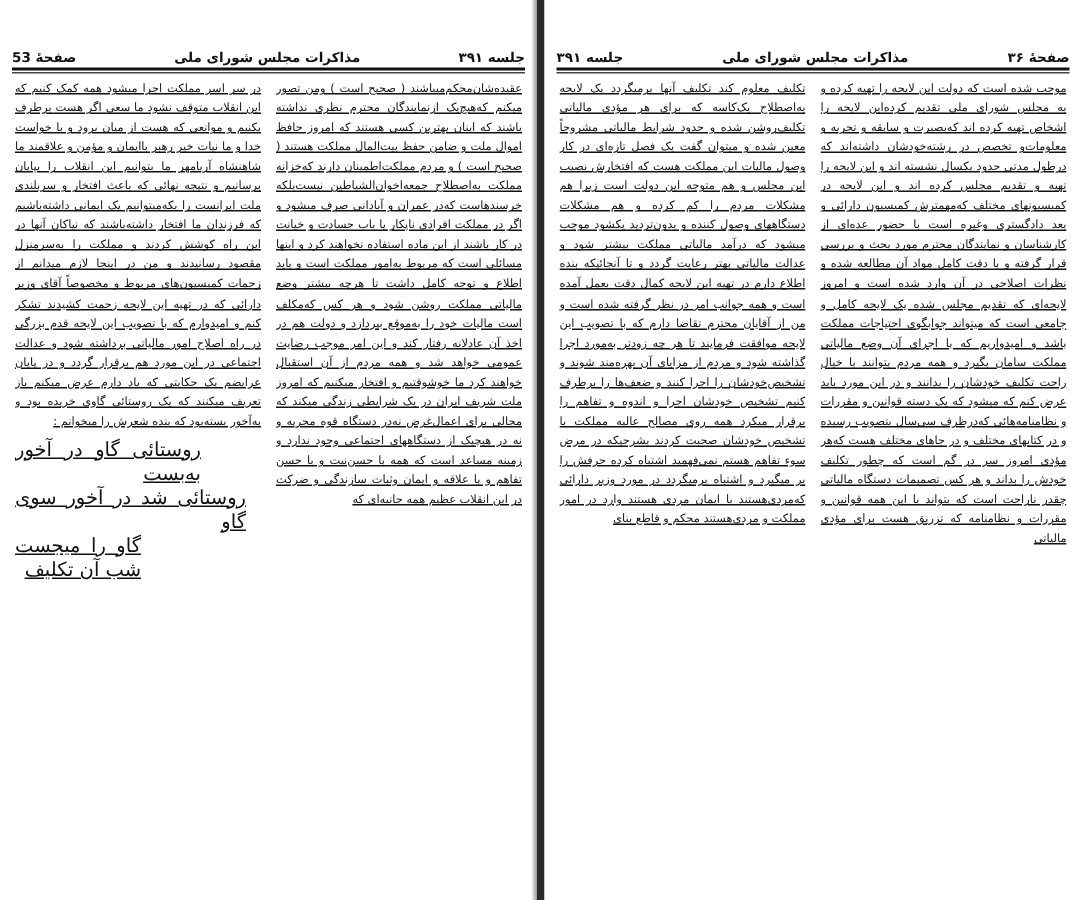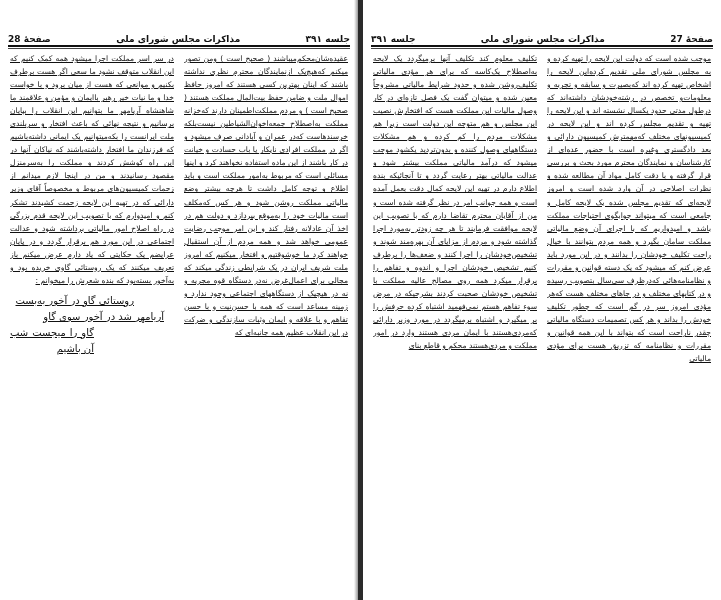--- a/index.html
+++ b/index.html
@@ -8,59 +8,59 @@
   .page-left{left:0;width:358px;}
   .page-right{left:363px;width:358px;}
   .gutter{position:absolute;left:358px;top:0;width:5px;height:600px;background:#2a2a2a;}
   .gutter-shadow{position:absolute;left:354px;top:0;width:4px;height:600px;background:linear-gradient(to right,#fff,#999);}
   .header{position:absolute;top:30px;left:8px;right:8px;height:14px;direction:rtl;display:flex;justify-content:space-between;align-items:flex-end;font-size:9px;font-weight:bold;}
   .header-rule{position:absolute;top:45px;left:8px;right:8px;height:2px;background:#111;}
   .header-rule2{position:absolute;top:48px;left:8px;right:8px;height:1px;background:#444;}
   .cols{position:absolute;top:52px;left:10px;right:10px;bottom:50px;display:flex;flex-direction:row-reverse;gap:10px;}
   .col{flex:1;direction:rtl;text-align:justify;font-size:7.6px;line-height:13.05px;overflow:hidden;letter-spacing:-0.1px;text-decoration:underline;}
   .col p{margin:0;}
-  .poem{margin-top:6px;font-size:10px;line-height:16px;}
+  .poem{margin-top:6px;font-size:13px;line-height:16px;}
   .poem .verse{display:block;}
   .poem .v1{padding-right:40px;}
   .poem .v2{padding-right:70px;}
   .poem .v3{padding-right:10px;}
   .poem .v4{padding-right:80px;}
 </style>
 </head>
 <body>
 
 <div class="page page-left">
   <div class="header">
     <span>جلسه ۳۹۱</span>
     <span>مذاکرات مجلس شورای ملی</span>
-    <span>صفحهٔ 28</span>
+    <span>صفحهٔ 53</span>
   </div>
   <div class="header-rule"></div>
   <div class="header-rule2"></div>
   <div class="cols">
     <div class="col">
       <p>عقیده‌شان‌محکم‌میباشند ( صحیح است ) ومن تصور میکنم که‌هیچ‌یک از‌نمایندگان محترم نظری نداشته باشند که اینان بهترین کسی هستند که امروز حافظ اموال ملت و ضامن حفظ بیت‌المال مملکت هستند ( صحیح است ) و مردم مملکت‌اطمینان دارند که‌خزانه مملکت به‌اصطلاح جمعه‌اخوان‌الشیاطین نیست‌بلکه خرسندهاست که‌در عمران و آبادانی صرف میشود و اگر در مملکت افرادی ناپکار یا باب حسادت و خیانت در کار باشند از این ماده استفاده نخواهند کرد و اینها مسائلی است که مربوط به‌امور مملکت است و باید اطلاع و توجه کامل داشت تا هرچه بیشتر وضع مالیاتی مملکت روشن شود و هر کس که‌مکلف است مالیات خود را به‌موقع بپردازد و دولت هم در اخذ آن عادلانه رفتار کند و این امر موجب رضایت عمومی خواهد شد و همه مردم از آن استقبال خواهند کرد ما خوشوقتیم و افتخار میکنیم که امروز ملت شریف ایران در یک شرایطی زندگی میکند که مجالی برای اعمال‌غرض نه‌در دستگاه قوه مجریه و نه در هیچیک از دستگاههای اجتماعی وجود ندارد و زمینه مساعد است که همه با حسن‌نیت و با حسن تفاهم و با علاقه و ایمان وثبات سازندگی و ضرکت در این انقلاب عظیم همه جانبه‌ای که</p>
     </div>
     <div class="col">
       <p>در سر اسر مملکت اجرا میشود همه کمک کنیم که این انقلاب متوقف نشود ما سعی اگر هست برطرف بکنیم و موانعی که هست از میان برود و با خواست خدا و ما نیات خیر رهبر با‌ایمان و مؤمن و علاقمند ما شاهنشاه آریامهر ما بتوانیم این انقلاب را بپایان برسانیم و نتیجه نهائی که باعث افتخار و سربلندی ملت ایرانست را بکه‌میتوانیم یک ایمانی داشته‌باشیم که فرزندان ما افتخار داشته‌باشند که نیاکان آنها در این راه کوشش کردند و مملکت را به‌سرمنزل مقصود رسانیدند و من در اینجا لازم میدانم از زحمات کمیسیون‌های مربوط و مخصوصاً آقای وزیر دارائی که در تهیه این لایحه زحمت کشیدند تشکر کنم و امیدوارم که با تصویب این لایحه قدم بزرگی در راه اصلاح امور مالیاتی برداشته شود و عدالت اجتماعی در این مورد هم برقرار گردد و در پایان عرایضم یک حکایتی که یاد دارم عرض میکنم باز تعریف میکنند که یک روستائی گاوی خریده بود و به‌آخور بسته‌بود که بنده شعرش را میخوانم :</p>
       <div class="poem">
         <span class="verse v1">روستائی گاو در آخور به‌بست</span>
-        <span class="verse v3">آریامهر شد در آخور سوی گاو</span>
-        <span class="verse v4">گاو را میجست شب آن باشیم</span>
+        <span class="verse v3">روستائی شد در آخور سوی گاو</span>
+        <span class="verse v4">گاو را میجست شب آن تکلیف</span>
       </div>
     </div>
   </div>
 </div>
 
 <div class="gutter-shadow"></div>
 <div class="gutter"></div>
 
 <div class="page page-right">
   <div class="header">
-    <span>صفحهٔ 27</span>
+    <span>صفحهٔ ۳۶</span>
     <span>مذاکرات مجلس شورای ملی</span>
     <span>جلسه ۳۹۱</span>
   </div>
   <div class="header-rule"></div>
   <div class="header-rule2"></div>
   <div class="cols">
     <div class="col">
       <p>موجب شده است که دولت این لایحه را تهیه کرده و به مجلس شورای ملی تقدیم کرده‌این لایحه را اشخاص تهیه کرده اند که‌بصیرت و سابقه و تجربه و معلومات‌و تخصص در رشته‌خودشان داشته‌اند که در‌طول مدتی حدود یکسال نشسته اند و این لایحه را تهیه و تقدیم مجلس کرده اند و این لایحه در کمیسیونهای مختلف که‌مهمترش کمیسیون دارائی و بعد دادگستری وغیره است با حضور عده‌ای از کارشناسان و نمایندگان محترم مورد بحث و بررسی قرار گرفته و با دقت کامل مواد آن مطالعه شده و نظرات اصلاحی در آن وارد شده است و امروز لایحه‌ای که تقدیم مجلس شده یک لایحه کامل و جامعی است که میتواند جوابگوی احتیاجات مملکت باشد و امیدواریم که با اجرای آن وضع مالیاتی مملکت سامان بگیرد و همه مردم بتوانند با خیال راحت تکلیف خودشان را بدانند و در این مورد باید عرض کنم که میشود که یک دسته قوانین و مقررات و نظامنامه‌هائی که‌درظرف سی‌سال بتصویب رسیده و در کتابهای مختلف و در جاهای مختلف هست که‌هر مؤدی امروز سر در گم است که چطور تکلیف خودش را بداند و هر کس تصمیمات دستگاه مالیاتی چقدر ناراحت است که بتواند با این همه قوانین و مقررات و نظامنامه که تزریق هست برای مؤدی مالیاتی</p>
     </div>
     <div class="col">

